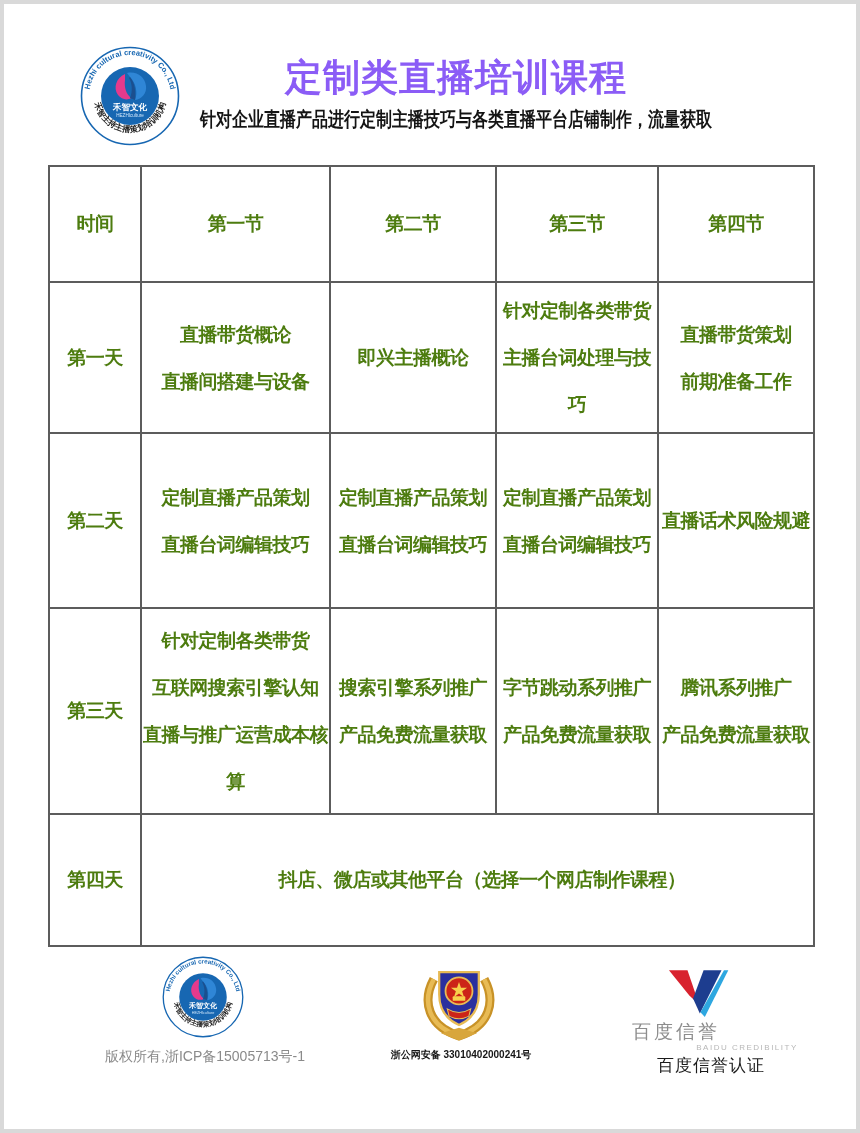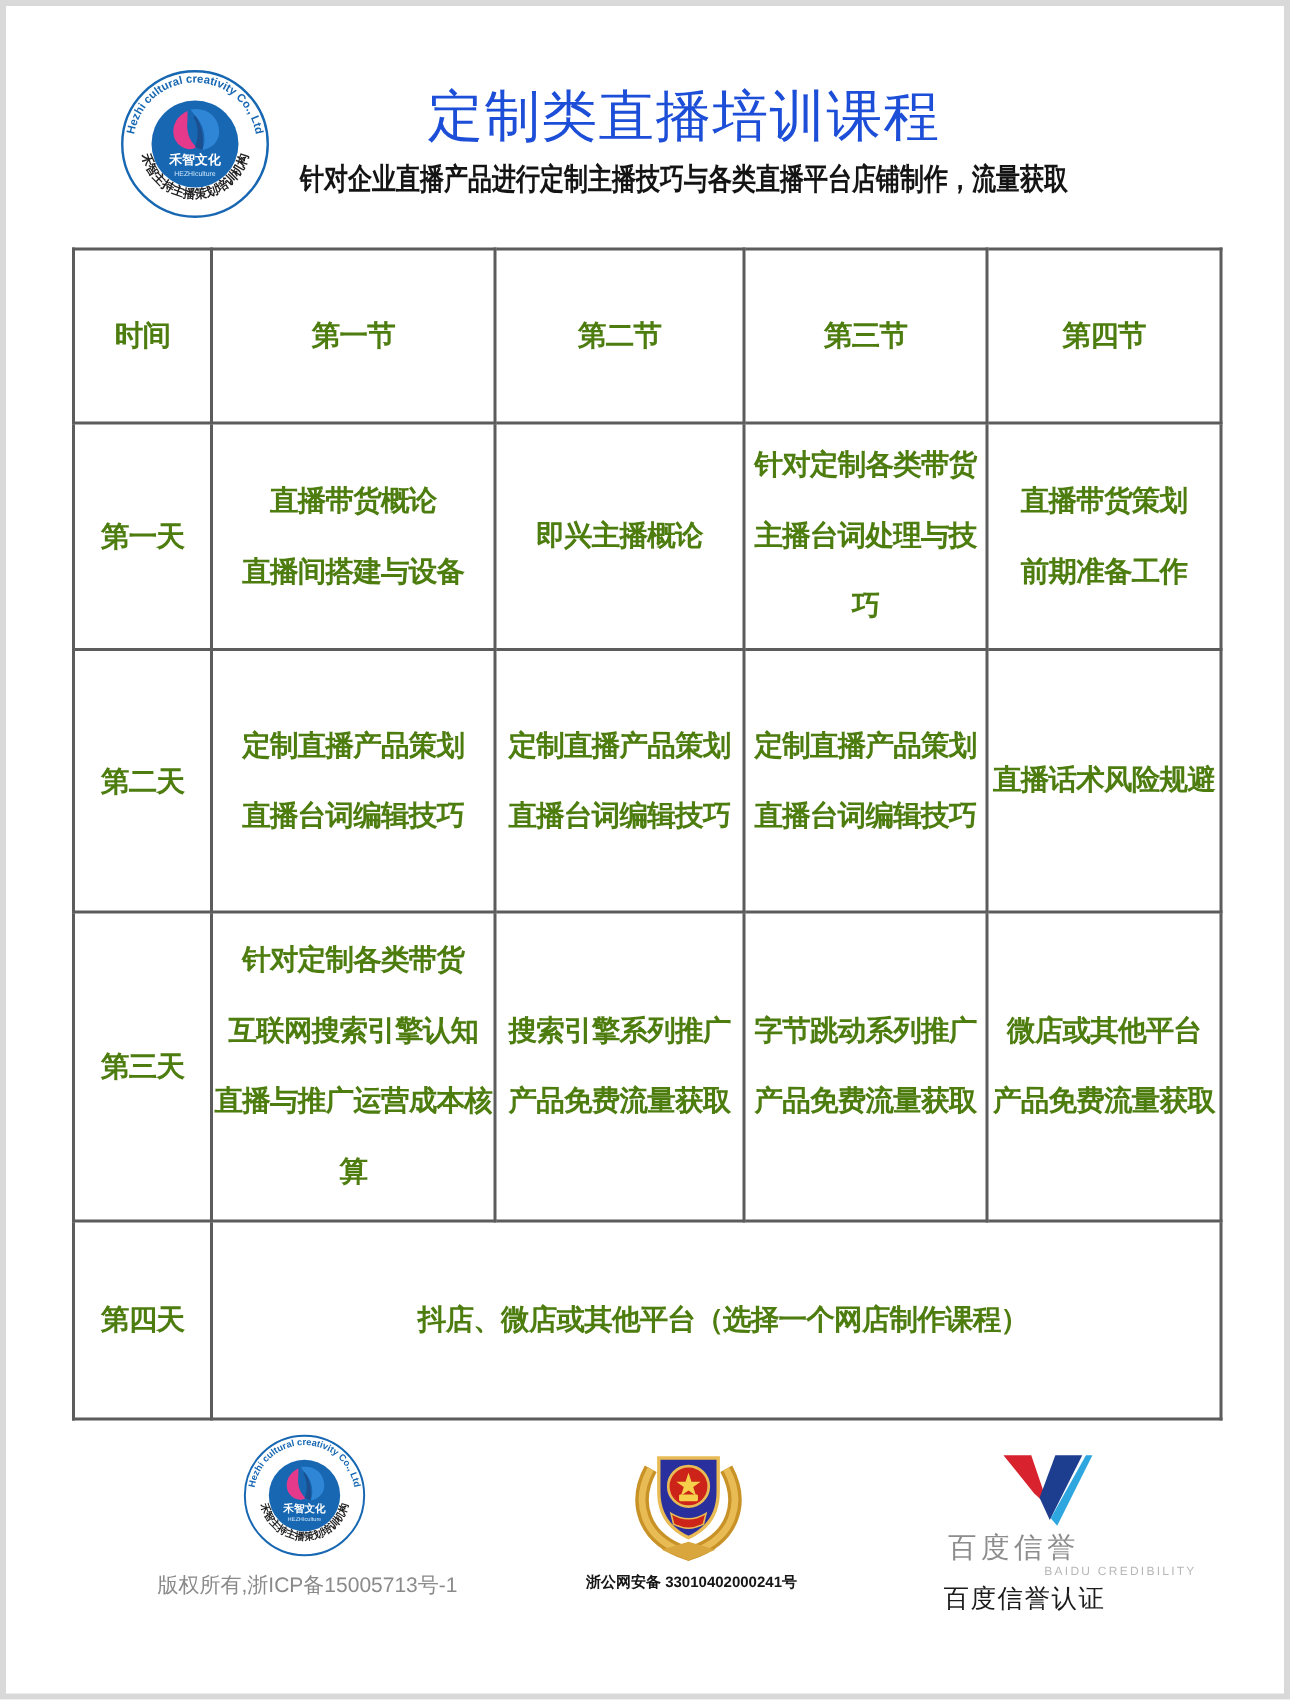--- a/index.html
+++ b/index.html
@@ -5,21 +5,21 @@
   html,body { margin:0; padding:0; background:#f2f2f2; }
   .page {
     position:relative; width:860px; height:1133px; box-sizing:border-box;
     background:#ffffff; border:4px solid #d9d9d9; overflow:hidden;
     font-family:"Liberation Sans","DejaVu Sans",sans-serif;
   }
   
   .header-logo { position:absolute; left:76px; top:42px; width:100px; height:100px; }
   .footer-logo { position:absolute; left:158px; top:952px; width:82px; height:82px; }
   .titles { position:absolute; left:96px; top:54px; width:712px; text-align:center; }
-  .title { font-size:37px; font-weight:400; color:#1d4ed8; letter-spacing:1px; line-height:1.1; }
+  .title { font-size:37px; font-weight:700; color:#8b5cf6; letter-spacing:1px; line-height:1.1; }
   .subtitle { margin-top:7px; font-size:20px; font-weight:700; color:#141414;
               white-space:nowrap; transform:scaleX(0.8); transform-origin:center; }
   
   .course-table { position:absolute; left:44px; top:161px; border-collapse:collapse; table-layout:fixed; }
   .course-table td, .course-table th {
     border:2px solid #5c5c5c; padding:0; font-size:19px; font-weight:700;
     letter-spacing:-0.5px; color:#4d7c0f; text-align:center; vertical-align:middle;
   }
   .course-table .cl { line-height:47px; }
   .merged-cell { text-align:right; padding-left:9px !important; }
@@ -27,21 +27,21 @@
   .copyright { position:absolute; left:55px; top:1044px; width:292px; text-align:center;
                font-size:14px; color:#8a8a8a; }
   .badge { position:absolute; left:410px; top:950px; width:90px; height:90px; }
   .police-text { position:absolute; left:328px; top:1044px; width:258px; text-align:center;
                  font-size:10px; font-weight:700; color:#161616; }
   .baidu-v { position:absolute; left:660px; top:963px; width:68px; height:52px; }
   .baidu-title { position:absolute; left:628px; top:1015px; width:158px; text-align:left;
                  font-size:19px; color:#8d8d8d; letter-spacing:3px; }
   .baidu-sub { position:absolute; left:664px; top:1039px; width:158px; text-align:center;
                font-size:8px; color:#b7b7b7; letter-spacing:1.5px; }
-  .baidu-caption { position:absolute; left:600px; top:1050px; width:158px; text-align:center;
+  .baidu-caption { position:absolute; left:628px; top:1050px; width:158px; text-align:center;
                    font-size:17px; font-weight:500; color:#1c1c1c; letter-spacing:1px; }
 </style>
 </head>
 <body>
 
 <div class="page">
 
   <svg class="header-logo" viewBox="0 0 100 100">
     <circle cx="50" cy="50" r="48.5" fill="#ffffff" stroke="#1767b2" stroke-width="1.6"></circle>
     <defs>
@@ -128,21 +128,21 @@
           </td>
       <td>
             <div class="cl">搜索引擎系列推广</div>
             <div class="cl">产品免费流量获取</div>
           </td>
       <td>
             <div class="cl">字节跳动系列推广</div>
             <div class="cl">产品免费流量获取</div>
           </td>
       <td>
-            <div class="cl">微店或其他平台</div>
+            <div class="cl">腾讯系列推广</div>
             <div class="cl">产品免费流量获取</div>
           </td>
     </tr>
     <tr style="height:132px">
       <td>第四天</td>
       <td class="merged-cell" colspan="4">抖店、微店或其他平台（选择一个网店制作课程）</td>
     </tr>
   </tbody>
     </table>
 

